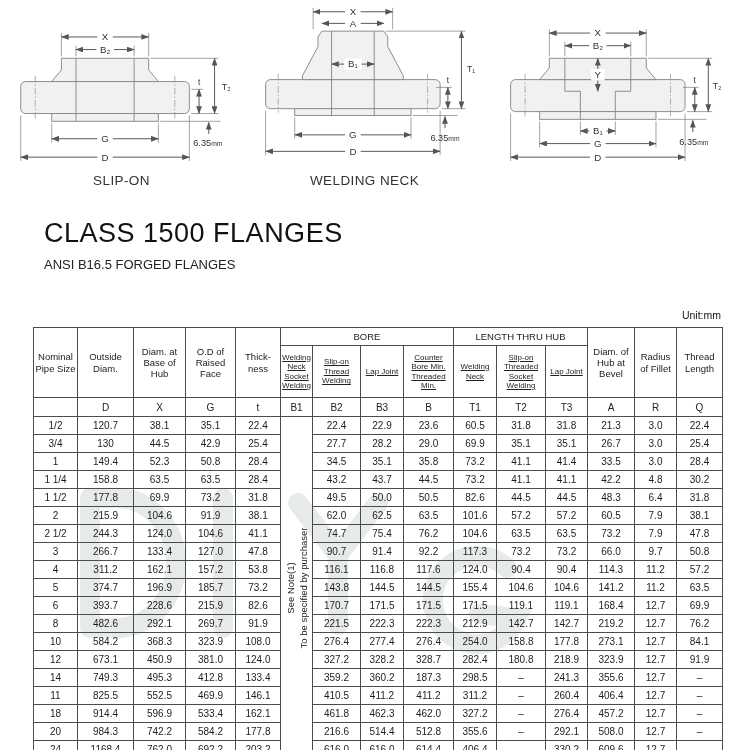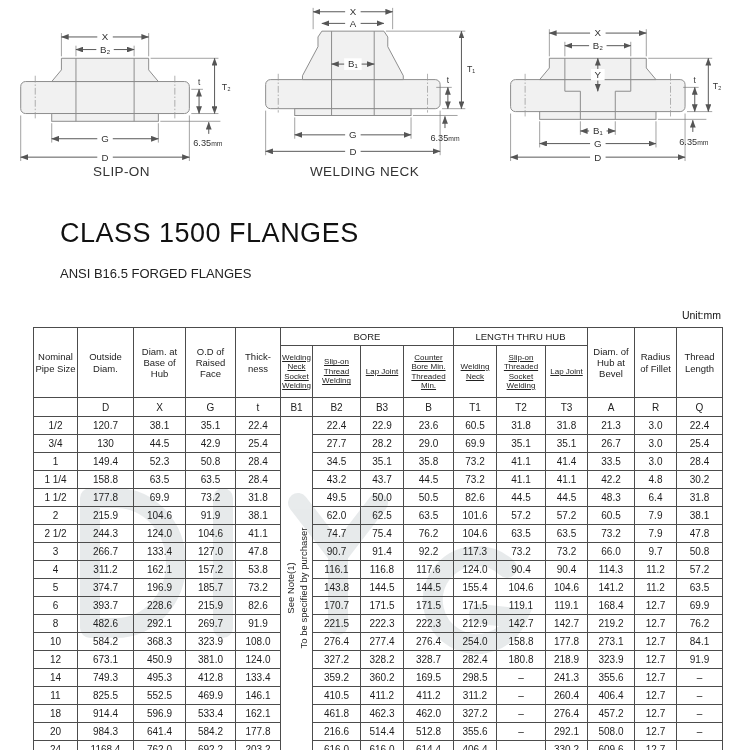--- a/index.html
+++ b/index.html
@@ -4,33 +4,33 @@
 <style>
   html,body{margin:0;padding:0;background:#fff;}
   body{width:730px;height:750px;position:relative;overflow:hidden;
        font-family:"Liberation Sans","DejaVu Sans",sans-serif;color:#222;}
   .page{position:absolute;inset:0;background:#fff;}
 
   
   .diagrams{position:absolute;left:0;top:4px;width:730px;display:flex;}
   .dg{flex:0 0 243px;text-align:center;}
   .dg svg{display:block;margin:0 auto;}
-  .dg .caption{font-size:13.5px;letter-spacing:.4px;color:#333;margin-top:2px;}
+  .dg .caption{font-size:13.5px;letter-spacing:.4px;color:#333;margin-top:11px;}
   svg text{font-family:"Liberation Sans","DejaVu Sans",sans-serif;font-size:10px;fill:#333;}
   .shape{fill:#f1f1f1;stroke:#8a8a8a;stroke-width:1;}
   .iline{stroke:#8a8a8a;stroke-width:1;fill:none;}
   .cline{stroke:#9a9a9a;stroke-width:.8;stroke-dasharray:7 2 1.5 2;fill:none;}
   .dim{stroke:#555;stroke-width:1;fill:none;}
   .ext{stroke:#777;stroke-width:.7;fill:none;}
   .lblbox{fill:#fff;}
 
   
-  .titleblock{position:absolute;left:60px;top:218px;}
+  .titleblock{position:absolute;left:44px;top:218px;}
   .titleblock h1{margin:0;font-size:27px;font-weight:400;letter-spacing:.5px;color:#111;}
-  .titleblock .sub{margin-top:17px;font-size:13px;color:#222;}
+  .titleblock .sub{margin-top:8px;font-size:13px;color:#222;}
 
   
   .unit{position:absolute;right:9px;top:309px;font-size:10.5px;color:#111;margin-left:12px;}
   .tablewrap{position:absolute;left:33px;top:327px;}
   table{border-collapse:collapse;table-layout:fixed;width:689px;}
   th,td{border:1px solid #4c4c4c;padding:0 1px;text-align:center;
         vertical-align:middle;font-weight:normal;overflow:hidden;}
   tr.r1{height:18px;}  tr.r1 th{font-size:9.5px;text-align:center;}
   th.span2{font-size:8.5px;line-height:1.18;}
   tr.r2{height:52px;text-decoration:underline;}  tr.r2 th{font-size:8px;line-height:1.18;}
@@ -542,21 +542,21 @@
             <td>91.9</td>
           </tr>
           <tr>
             <td>14</td>
             <td>749.3</td>
             <td>495.3</td>
             <td>412.8</td>
             <td>133.4</td>
             <td>359.2</td>
             <td>360.2</td>
-            <td>169.5</td>
+            <td>187.3</td>
             <td>298.5</td>
             <td>–</td>
             <td>241.3</td>
             <td>355.6</td>
             <td>12.7</td>
             <td>–</td>
           </tr>
           <tr>
             <td>11</td>
             <td>825.5</td>
@@ -585,21 +585,21 @@
             <td>327.2</td>
             <td>–</td>
             <td>276.4</td>
             <td>457.2</td>
             <td>12.7</td>
             <td>–</td>
           </tr>
           <tr>
             <td>20</td>
             <td>984.3</td>
-            <td>641.4</td>
+            <td>742.2</td>
             <td>584.2</td>
             <td>177.8</td>
             <td>216.6</td>
             <td>514.4</td>
             <td>512.8</td>
             <td>355.6</td>
             <td>–</td>
             <td>292.1</td>
             <td>508.0</td>
             <td>12.7</td>

